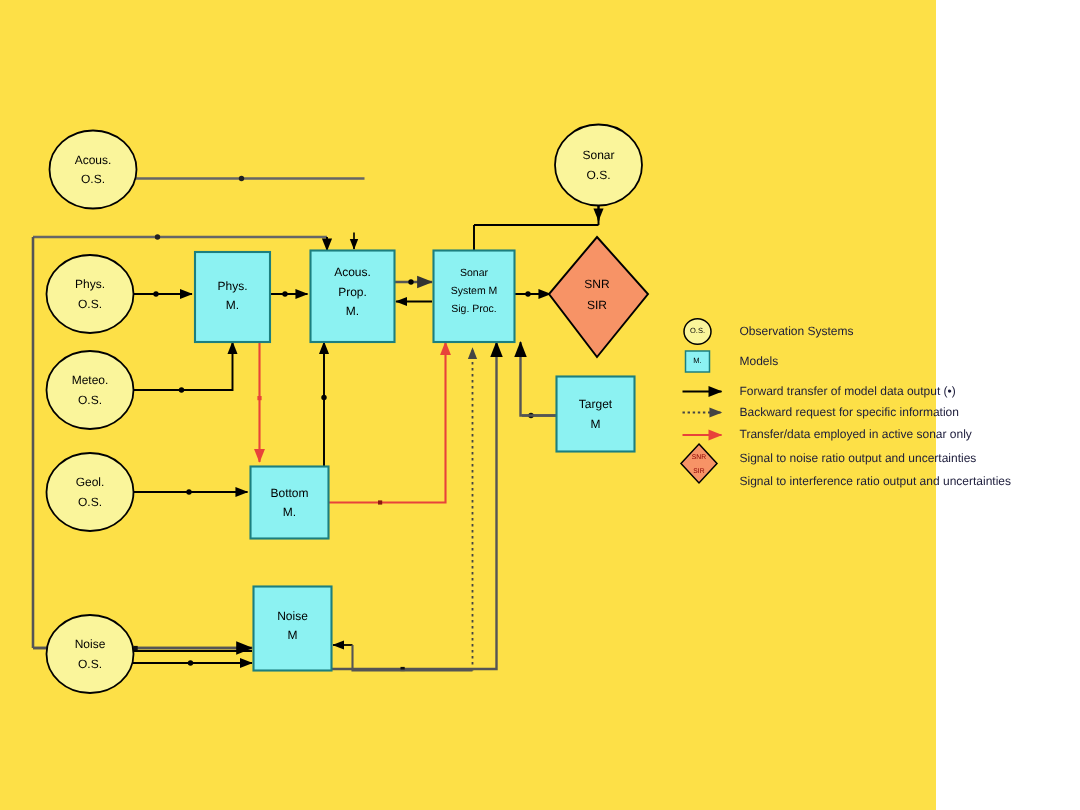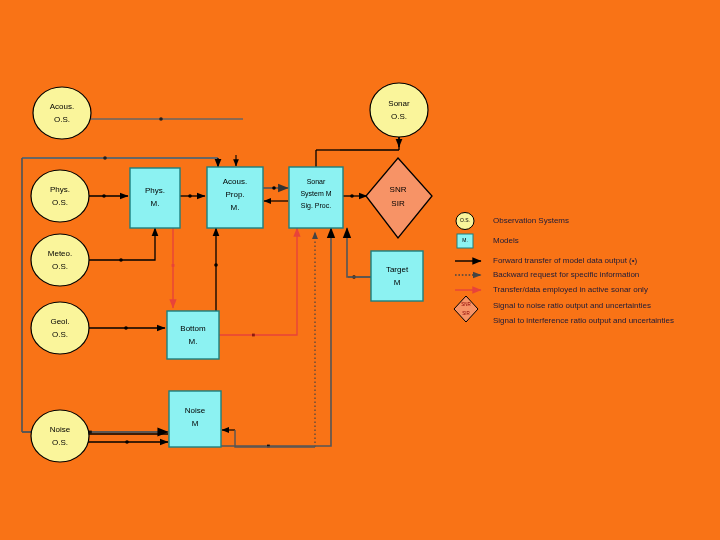--- a/index.html
+++ b/index.html
@@ -8,23 +8,23 @@
     background: #ffffff;
   }
   body {
     width: 720px;
     height: 540px;
     font-family: "Liberation Sans", sans-serif;
     overflow: hidden;
   }
   #canvas {
     position: relative;
-    width: 720px;
+    width: 624px;
     height: 540px;
-    background: #f97316;
+    background: #fde047;
   }
   #diagram-svg {
     position: absolute;
     left: 0;
     top: 0;
     width: 720px;
     height: 540px;
   }
   .node-label {
     font-family: "Liberation Sans", sans-serif;

